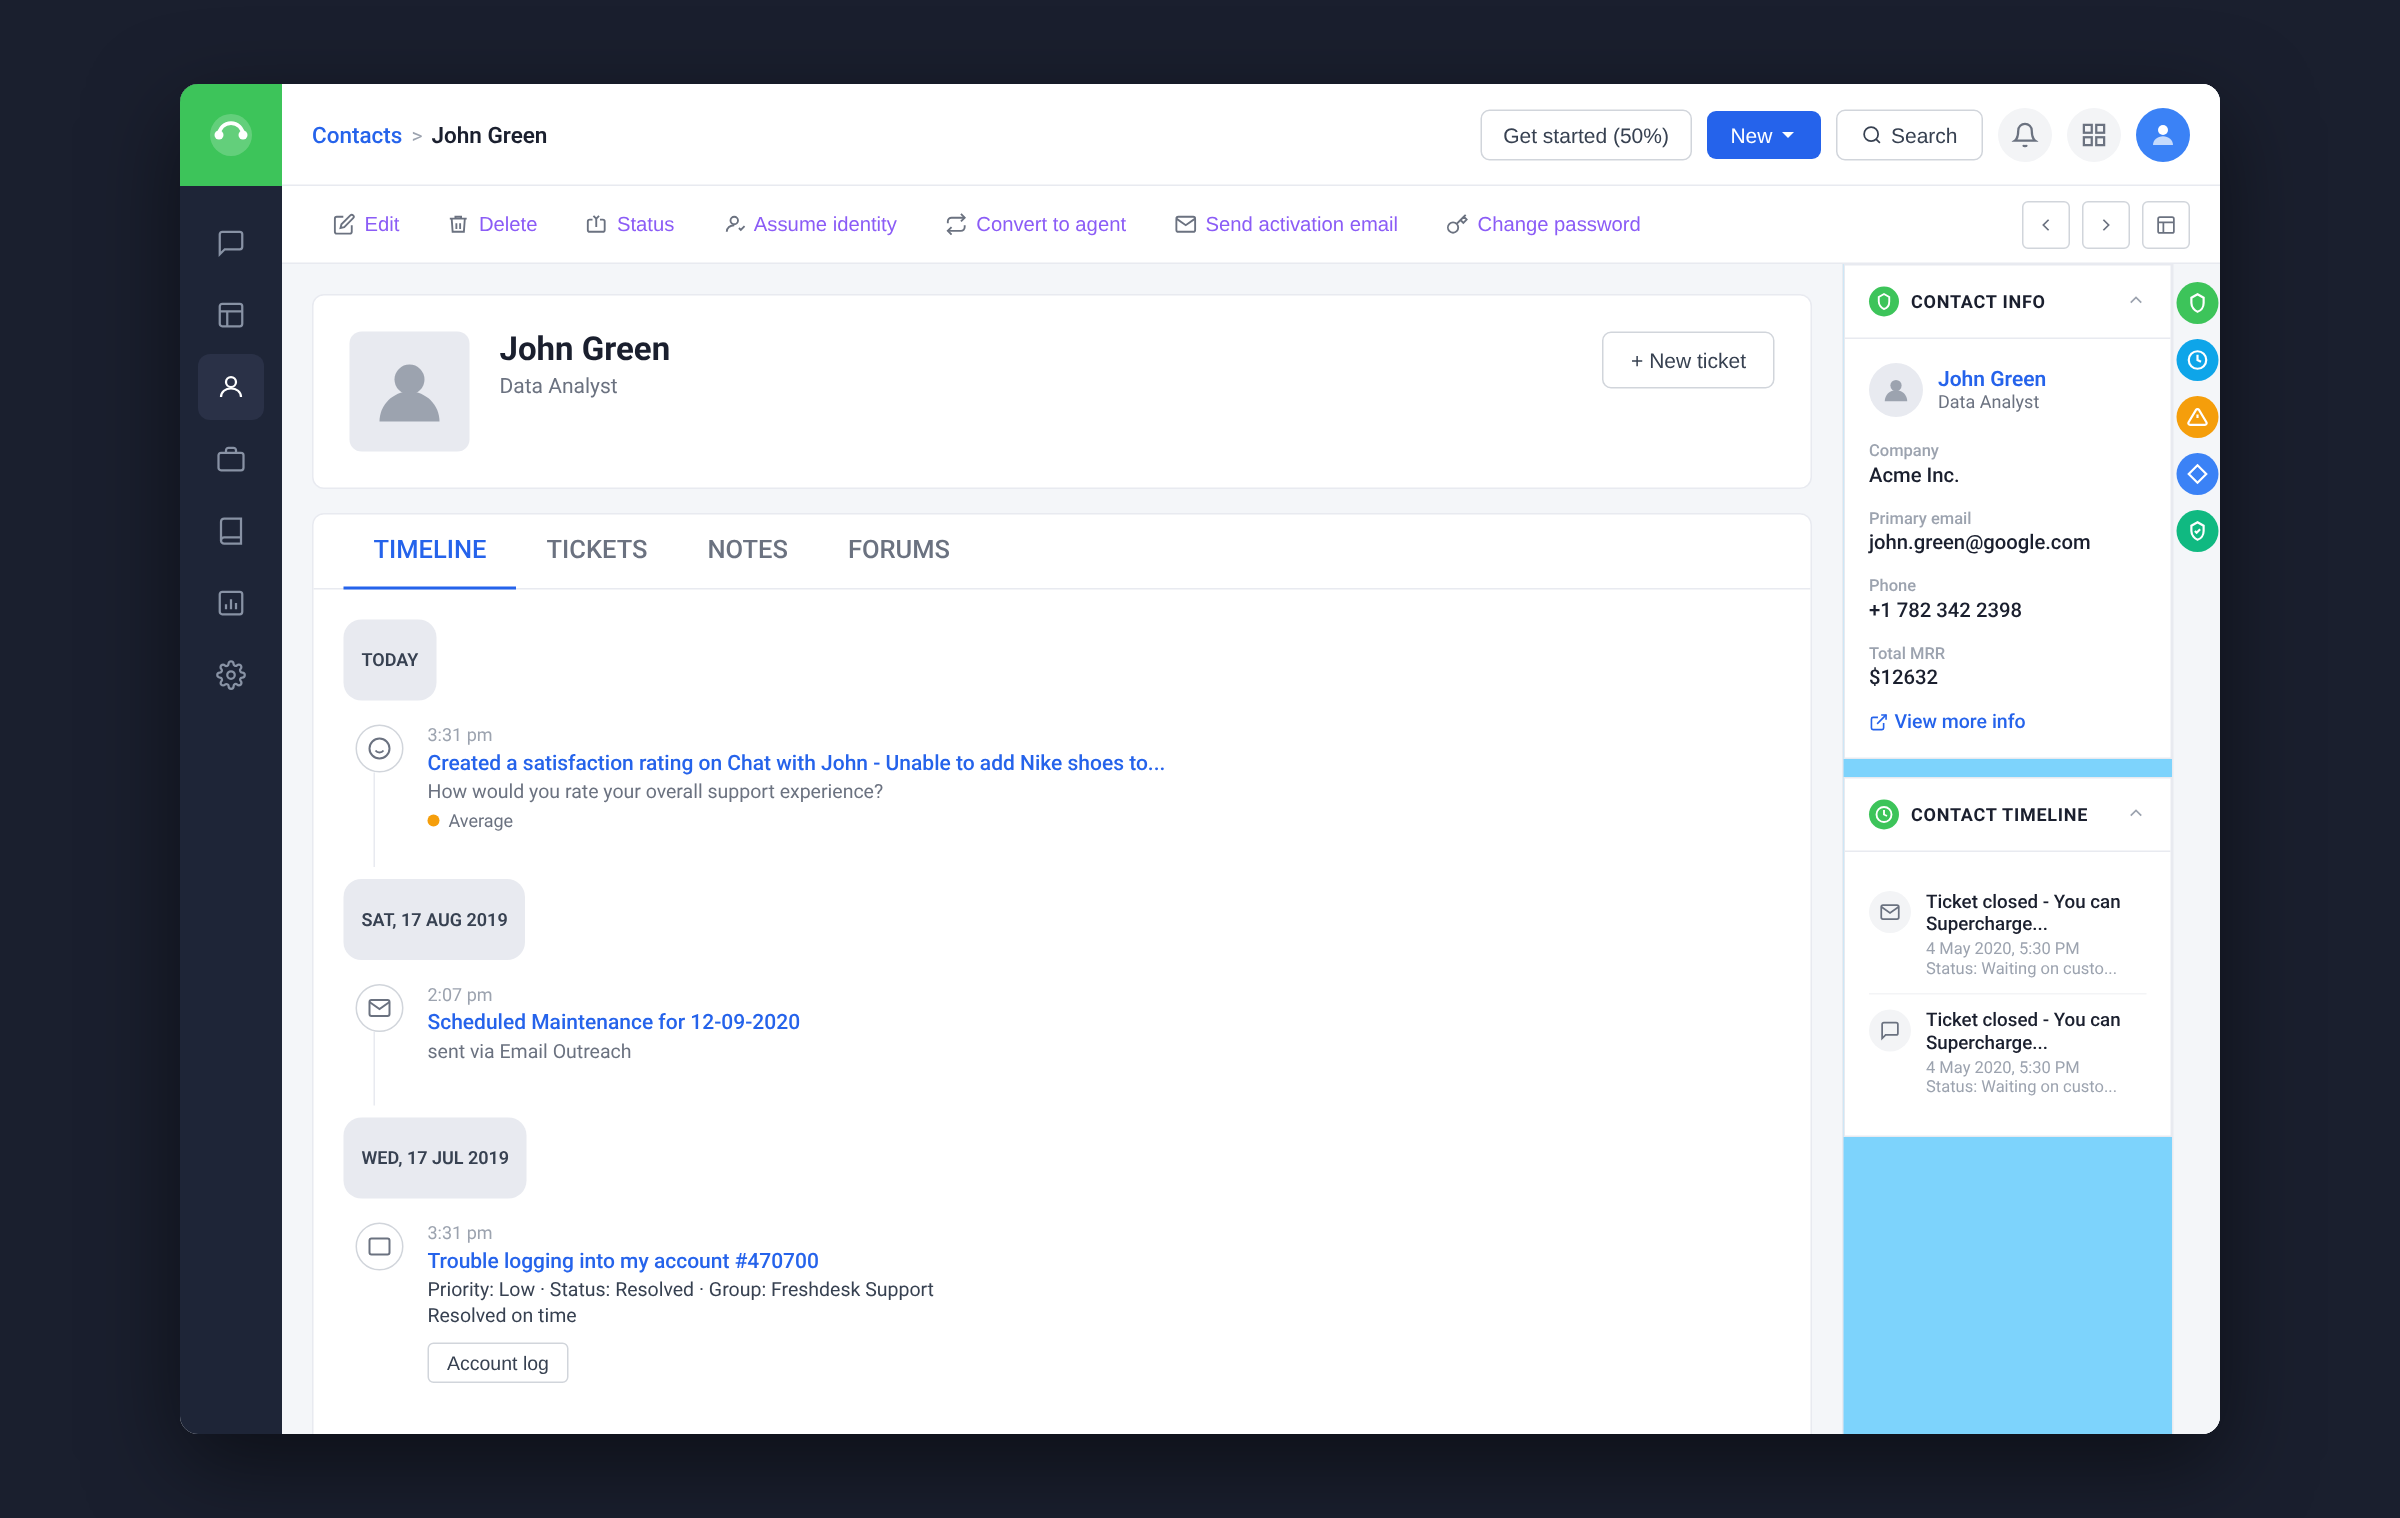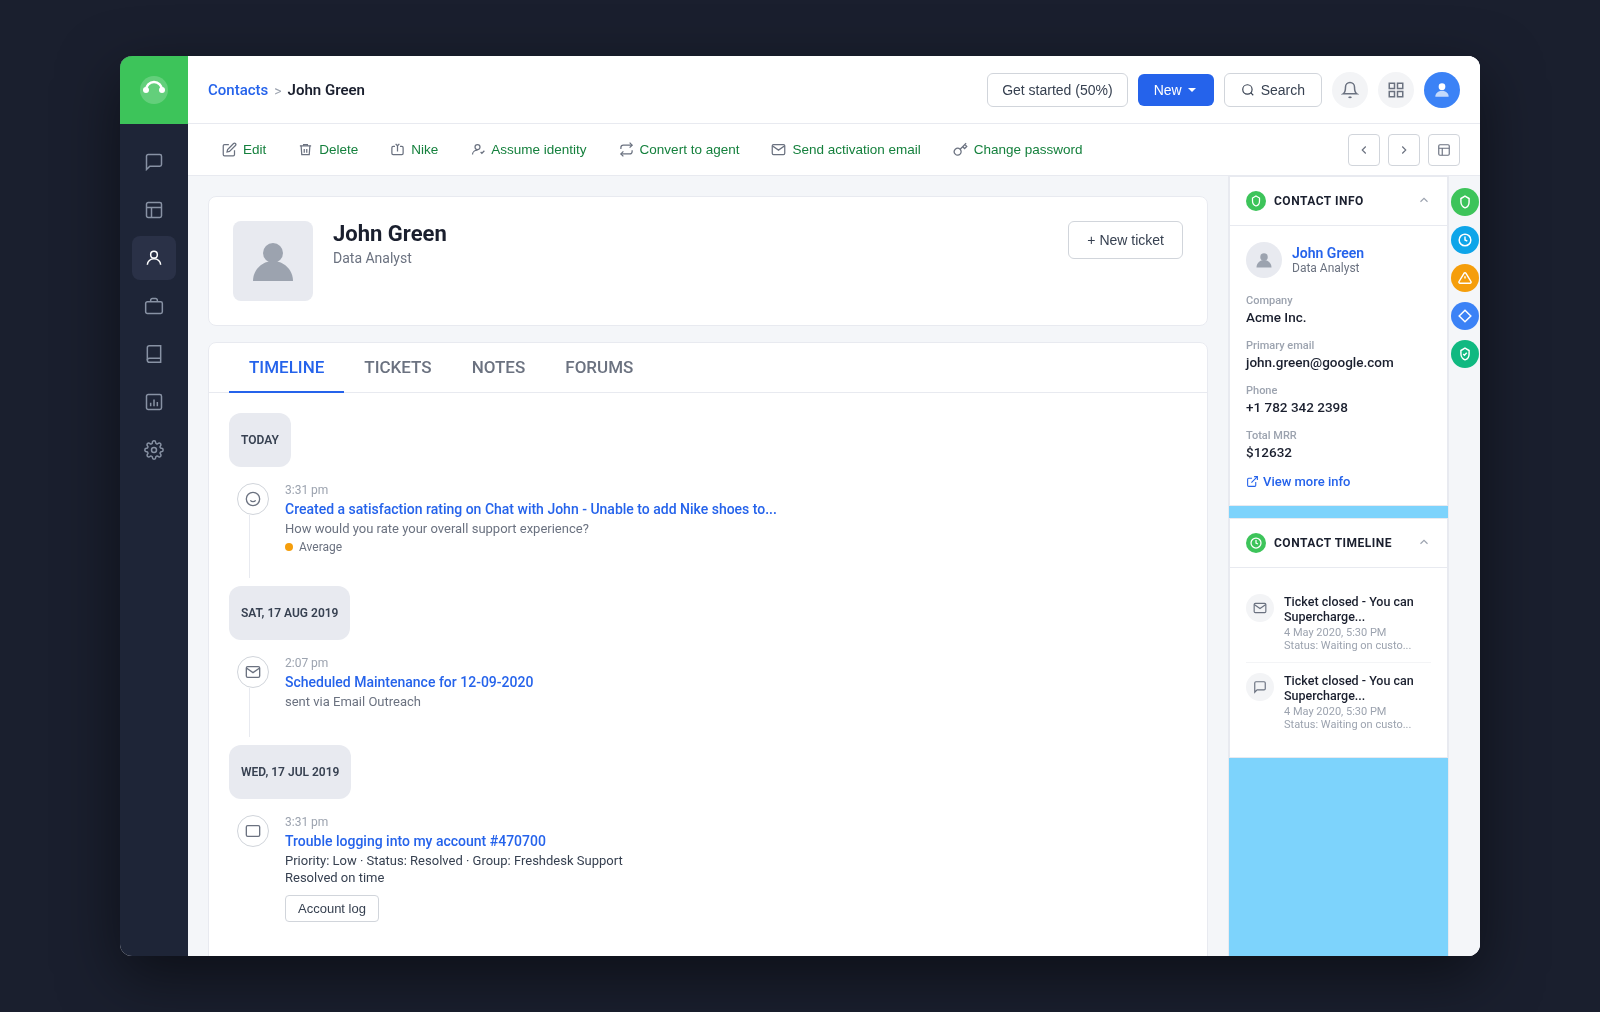--- a/index.html
+++ b/index.html
@@ -27,21 +27,21 @@
     .breadcrumb-current { color: #1a1f2e; font-size: 15px; font-weight: 600; }
     .topbar-actions { display: flex; align-items: center; gap: 10px; }
     .btn-get-started { background: #fff; border: 1.5px solid #d1d5db; border-radius: 6px; padding: 8px 14px; font-size: 14px; color: #374151; cursor: pointer; font-weight: 500; }
     .btn-new { background: #2563eb; color: #fff; border: none; border-radius: 6px; padding: 8px 16px; font-size: 14px; cursor: pointer; font-weight: 500; display: flex; align-items: center; gap: 4px; }
     .btn-search { background: #fff; border: 1.5px solid #d1d5db; border-radius: 6px; padding: 8px 16px; font-size: 14px; color: #374151; cursor: pointer; display: flex; align-items: center; gap: 6px; }
     .topbar-icon { width: 36px; height: 36px; border-radius: 50%; background: #f3f4f6; display: flex; align-items: center; justify-content: center; cursor: pointer; color: #6b7280; }
     .avatar { width: 36px; height: 36px; border-radius: 50%; background: #3b82f6; display: flex; align-items: center; justify-content: center; color: #fff; font-weight: 600; font-size: 14px; cursor: pointer; overflow: hidden; }
 
     
     .action-bar { height: 52px; background: #fff; border-bottom: 1px solid #e8eaf0; display: flex; align-items: center; padding: 0 20px; gap: 4px; }
-    .action-btn { display: flex; align-items: center; gap: 6px; padding: 8px 14px; border: none; background: transparent; border-radius: 6px; font-size: 13.5px; color: #15803d; cursor: pointer; font-weight: 500; }
+    .action-btn { display: flex; align-items: center; gap: 6px; padding: 8px 14px; border: none; background: transparent; border-radius: 6px; font-size: 13.5px; color: #8b5cf6; cursor: pointer; font-weight: 500; }
     .action-btn svg { width: 15px; height: 15px; color: #6b7280; }
     .action-bar-right { margin-left: auto; display: flex; align-items: center; gap: 8px; }
     .nav-arrow { width: 32px; height: 32px; border: 1.5px solid #d1d5db; border-radius: 4px; display: flex; align-items: center; justify-content: center; cursor: pointer; color: #6b7280; background: #fff; }
 
     
     .content-area { flex: 1; display: flex; overflow: hidden; }
 
     
     .profile-section { flex: 1; overflow-y: auto; padding: 20px; }
 
@@ -241,21 +241,21 @@
             <path d="M9 6V4h6v2"></path>
           </svg>
         <span>Delete</span>
       </button>
       <button class="action-btn">
         <svg viewBox="0 0 24 24" fill="none" stroke="currentColor" stroke-width="2">
             <path d="M8 7H5a2 2 0 00-2 2v9a2 2 0 002 2h14a2 2 0 002-2V9a2 2 0 00-2-2h-3"></path>
             <polyline points="15 3 12 6 9 3"></polyline>
             <line x1="12" y1="15" x2="12" y2="6"></line>
           </svg>
-        <span>Nike</span>
+        <span>Status</span>
       </button>
       <button class="action-btn">
         <svg viewBox="0 0 24 24" fill="none" stroke="currentColor" stroke-width="2">
             <circle cx="12" cy="8" r="4"></circle>
             <path d="M4 20c0-4 3.6-7 8-7"></path>
             <path d="M17 16l2 2 4-4"></path>
           </svg>
         <span>Assume identity</span>
       </button>
       <button class="action-btn">

